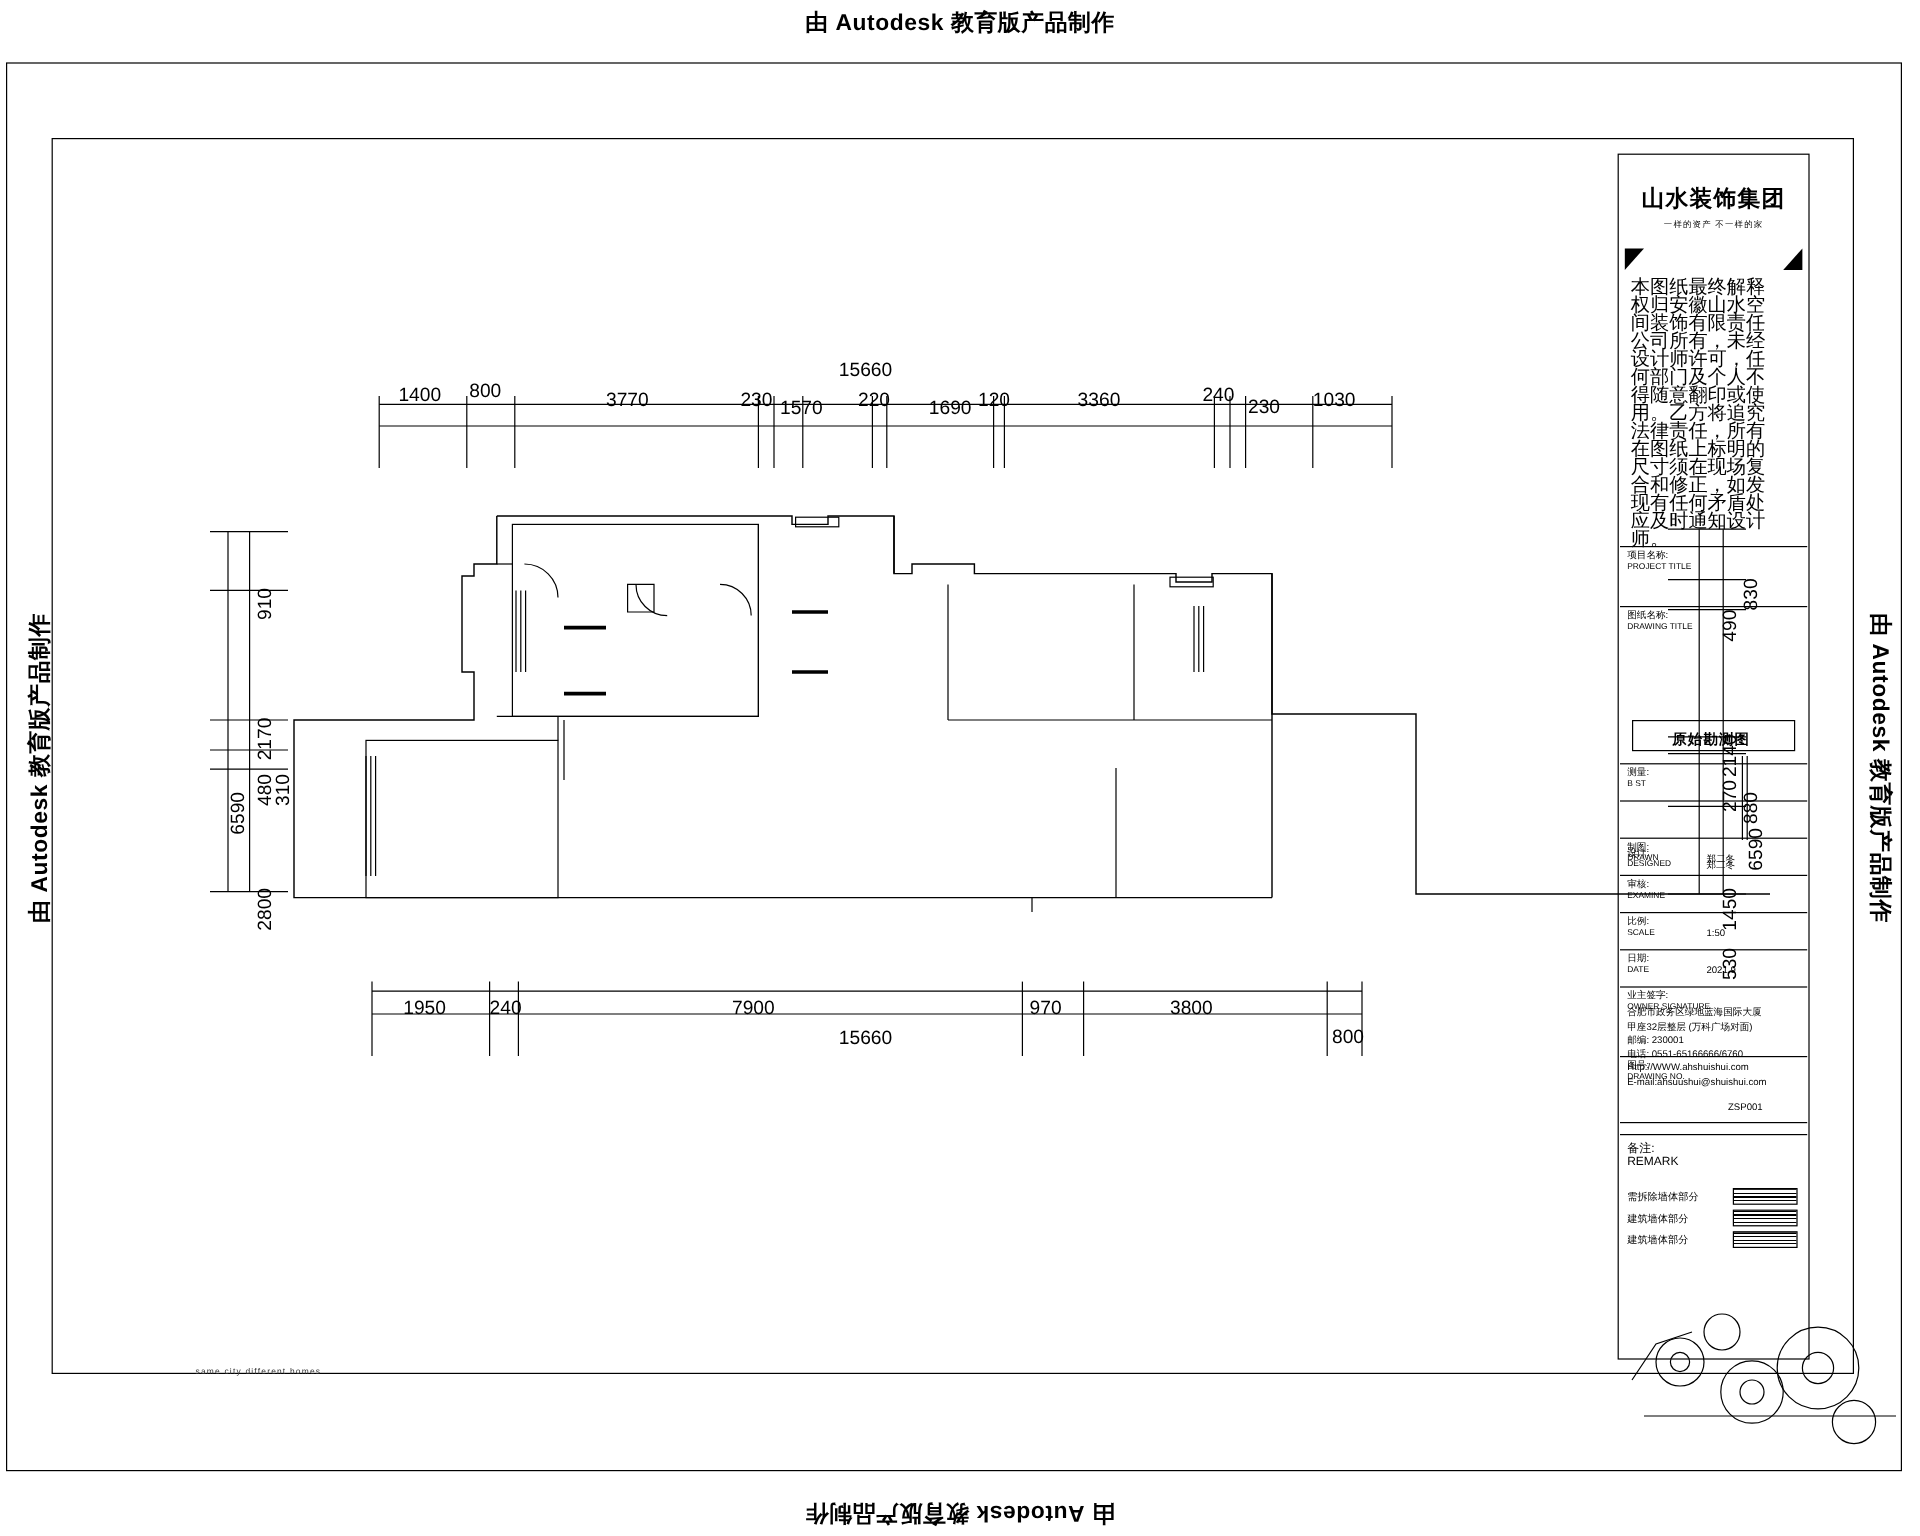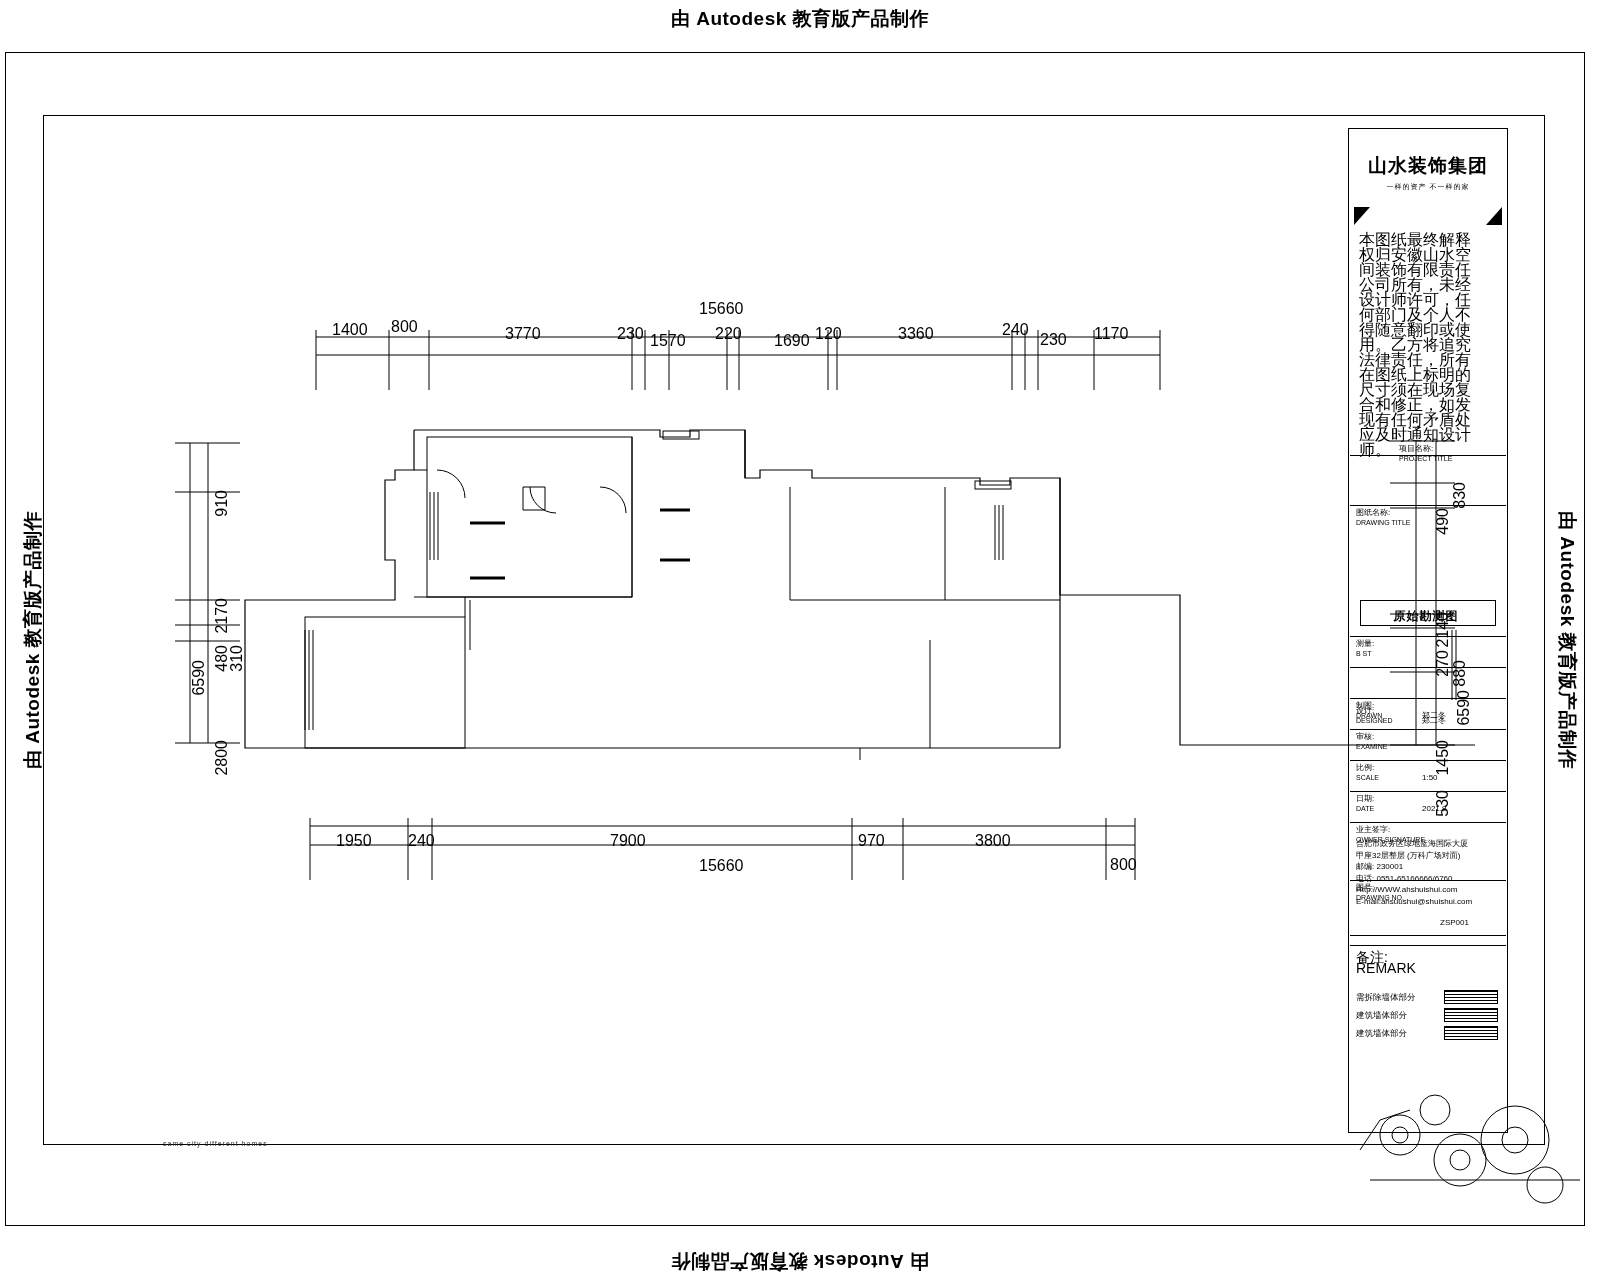--- a/index.html
+++ b/index.html
@@ -27,21 +27,21 @@
 
   .tbrow{position:absolute;left:1356px;width:140px;font-size:8px;line-height:10px;}
   .tbrow .lbl{}
   .tbrow .en{color:#000;font-size:7px;}
   .tbrow .val{position:absolute;left:66px;top:10px;font-size:8px;}
 
   .bigname{position:absolute;left:1366px;top:608px;width:120px;text-align:center;font-size:12px;font-weight:bold;letter-spacing:1px;}
   .bigname-box{position:absolute;left:1360px;top:600px;width:134px;height:24px;border:1px solid #000;}
 
   .addr{position:absolute;left:1356px;top:838px;width:142px;font-size:8px;line-height:11.5px;}
-  .remark{position:absolute;left:1356px;top:952px;font-size:14px;line-height:11px;}
+  .remark{position:absolute;left:1356px;top:952px;font-size:10px;line-height:11px;}
   .legend{position:absolute;left:1356px;top:988px;width:142px;font-size:8.5px;line-height:18px;}
   .legend .row{position:relative;height:18px;}
   .legend .hatch{position:absolute;left:88px;top:2px;width:52px;height:12px;border:1px solid #000;
      background:repeating-linear-gradient(to bottom,#000 0 1px,#fff 1px 3px);}
 
   
   .dim{position:absolute;font-family:"Liberation Sans",sans-serif;font-size:16px;white-space:nowrap;}
   .dimv{position:absolute;font-size:16px;white-space:nowrap;transform-origin:left top;}
 
   .tiny{position:absolute;font-size:7px;color:#333;}
@@ -174,21 +174,21 @@
 <div class="dim" style="left:391px;top:318px;">800</div>
 <div class="dim" style="left:505px;top:325px;">3770</div>
 <div class="dim" style="left:617px;top:325px;">230</div>
 <div class="dim" style="left:650px;top:332px;">1570</div>
 <div class="dim" style="left:715px;top:325px;">220</div>
 <div class="dim" style="left:752px;top:332px;margin-left:22px;">1690</div>
 <div class="dim" style="left:815px;top:325px;">120</div>
 <div class="dim" style="left:898px;top:325px;">3360</div>
 <div class="dim" style="left:1002px;top:321px;">240</div>
 <div class="dim" style="left:1040px;top:331px;">230</div>
-<div class="dim" style="left:1094px;top:325px;">1170</div>
+<div class="dim" style="left:1094px;top:325px;">1030</div>
 <div class="dim" style="left:699px;top:300px;">15660</div>
 
 <div class="dim" style="left:336px;top:832px;">1950</div>
 <div class="dim" style="left:408px;top:832px;">240</div>
 <div class="dim" style="left:610px;top:832px;">7900</div>
 <div class="dim" style="left:858px;top:832px;">970</div>
 <div class="dim" style="left:975px;top:832px;">3800</div>
 <div class="dim" style="left:1110px;top:856px;">800</div>
 <div class="dim" style="left:699px;top:857px;">15660</div>
 
@@ -212,21 +212,21 @@
 
 <div class="tb-logo">
   <div class="cn">山水装饰集团</div>
   <div class="sub">一样的资产    不一样的家</div>
 </div>
 <div class="logo-band"></div>
 
 <div class="disclaimer">本图纸最终解释权归安徽山水空间装饰有限责任公司所有，未经设计师许可，任何部门及个人不得随意翻印或使用。乙方将追究法律责任，所有在图纸上标明的尺寸须在现场复合和修正，如发现有任何矛盾处应及时通知设计师。</div>
 
 <div class="hline" style="top:455px;"></div>
-<div class="tbrow" style="top:444px;margin-left:43px;">
+<div class="tbrow" style="top:458px;">
   <div class="lbl">项目名称:</div>
   <div class="en">PROJECT TITLE</div>
   <div class="val"></div>
 </div>
 
 <div class="hline" style="top:505px;"></div>
 <div class="tbrow" style="top:508px;">
   <div class="lbl">图纸名称:</div>
   <div class="en">DRAWING TITLE</div>
   <div class="val"></div>

